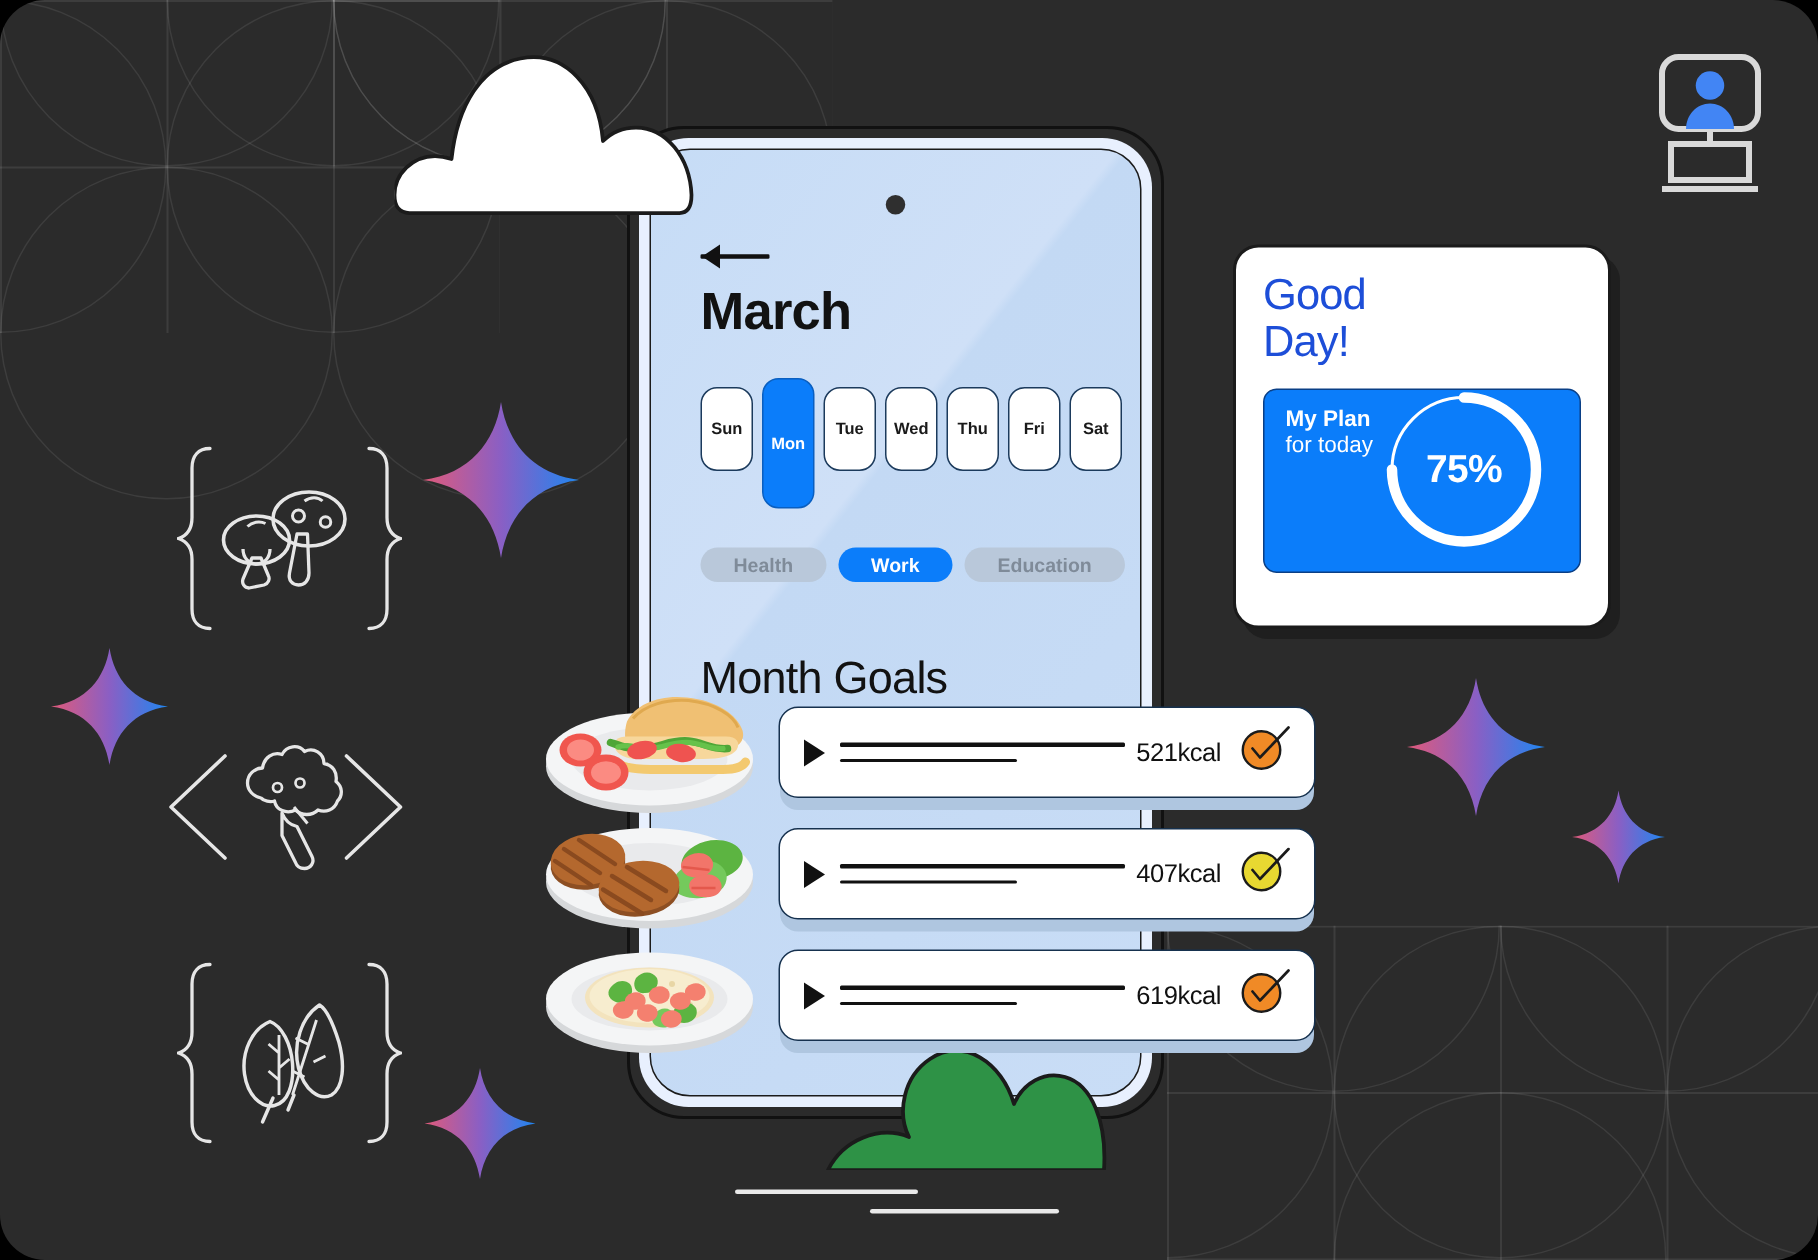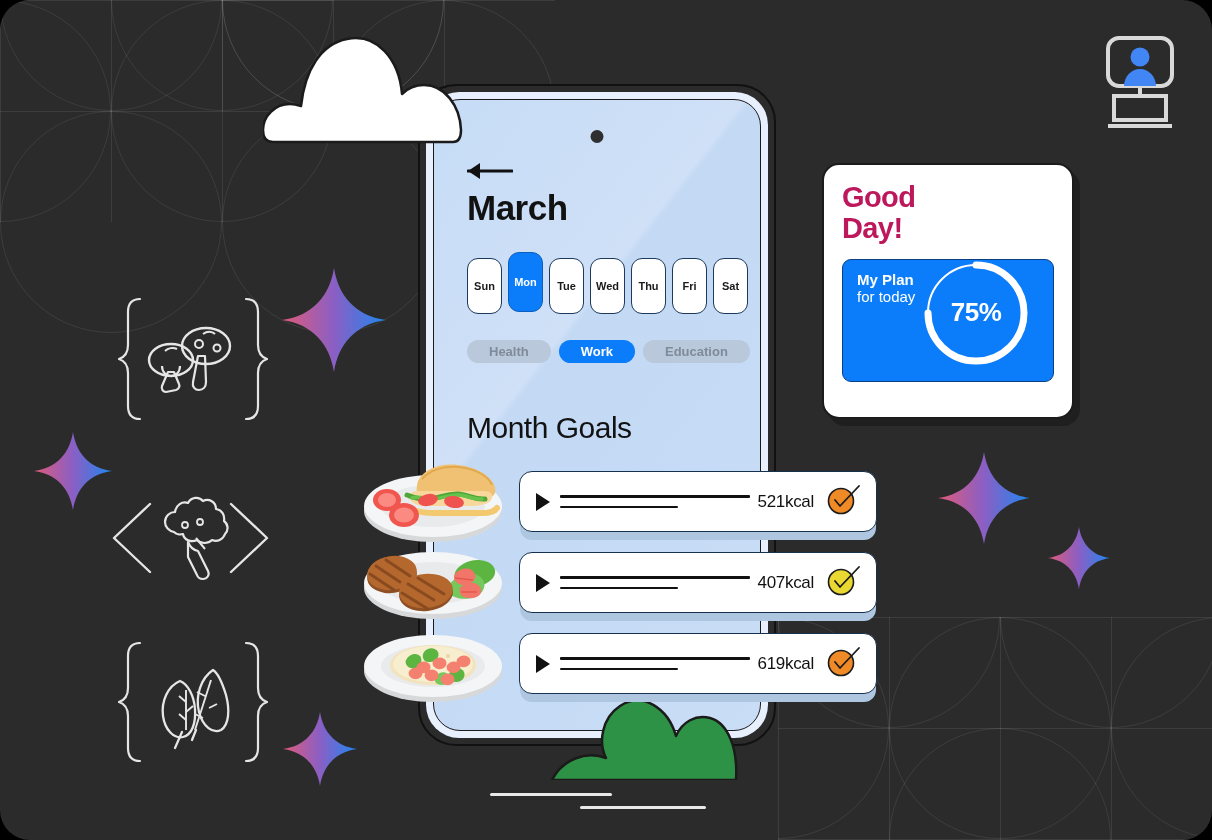--- a/index.html
+++ b/index.html
@@ -91,21 +91,21 @@
   .day{
     width:40px;height:56px;
     background:#fff;
     border:1.5px solid #1b3a5c;
     border-radius:11px;
     display:flex;align-items:center;justify-content:center;
     font-size:11px;font-weight:700;color:#1a1a1a;
   }
   .day.sel{
     background:#0b7dfa;color:#fff;border-color:#0a5fc0;
-    height:60px; margin-top:-6px;
+    height:87px; margin-top:-6px;
   }
 
   
   #pills{ display:flex; gap:8px; margin-top:26px; }
   .pill{
     height:23px; padding:0 22px;
     border-radius:13px;
     background:#b9c8da;
     color:#7f8b99;
     font-size:13px;font-weight:700;
@@ -166,21 +166,21 @@
     position:absolute; left:822px; top:163px;
     width:252px; height:256px;
     background:#fff;
     border:2px solid #1b1b1b;
     border-radius:17px;
     padding:17px 18px;
     z-index:5;
     box-shadow:6px 7px 0 0 #1f1f1f;
   }
   #good-title{
-    font-size:29px;font-weight:700;line-height:1.08;color:#be185d;letter-spacing:-.6px;
+    font-size:29px;font-weight:400;line-height:1.08;color:#1d4ed8;letter-spacing:-.6px;
   }
   #plan-box{
     position:relative;
     margin-top:14px;
     height:123px;
     background:#0b7dfa;
     border:1.5px solid #0a3f86;
     border-radius:9px;
     padding:12px 14px;
     overflow:hidden;

